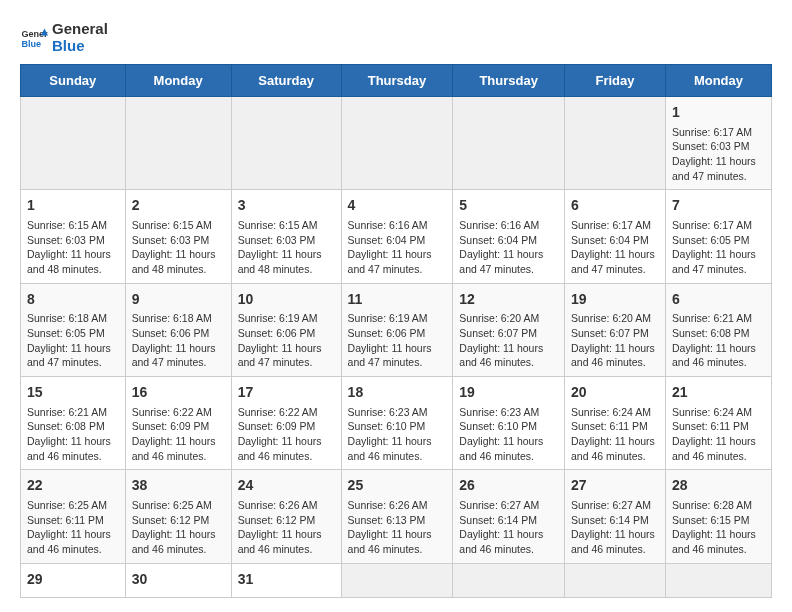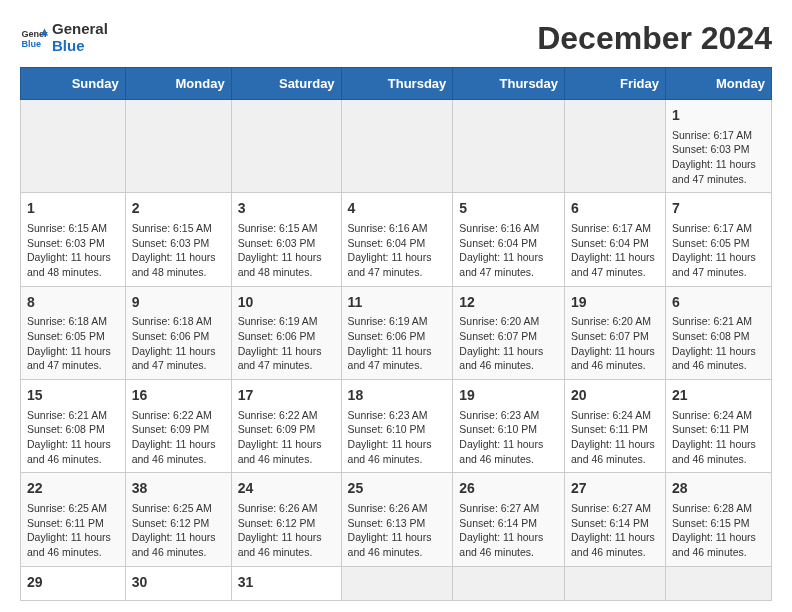--- a/index.html
+++ b/index.html
@@ -39,21 +39,21 @@
     }
     table {
       width: 100%;
       border-collapse: collapse;
       font-size: 11px;
     }
     thead tr th {
       background-color: #2b6cb0;
       color: white;
       padding: 8px 6px;
-      text-align: right;
+      text-align: center;
       font-size: 13px;
       font-weight: bold;
       border: 1px solid #1a5a99;
     }
     tbody tr td {
       border: 1px solid #ccc;
       padding: 6px;
       vertical-align: top;
       background: #fff;
       color: #333;
@@ -84,21 +84,20 @@
       <text x="2" y="20" font-size="13" font-weight="bold" fill="#333">General</text>
       <text x="2" y="34" font-size="13" font-weight="bold" fill="#1a6fc4">Blue</text>
       <polygon points="35,8 40,18 30,18" fill="#1a6fc4"></polygon>
     </svg>
     <div>
       <div style="font-size:15px;font-weight:bold;color:#333;">General</div>
       <div style="font-size:15px;font-weight:bold;color:#1a6fc4;">Blue</div>
     </div>
   </div>
   <div class="title-section">
-    <div class="main-title">December 2024</div>
   </div>
 </div>
 
 <table>
   <thead>
     <tr>
     <th>Sunday</th>
         <th>Monday</th>
         <th>Saturday</th>
         <th>Thursday</th>

